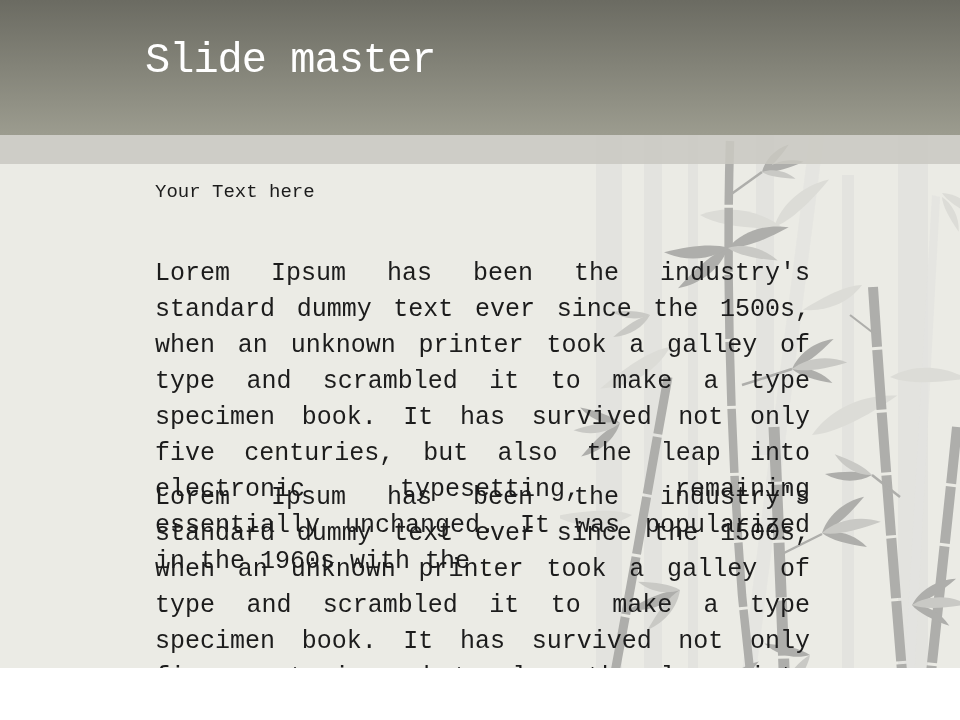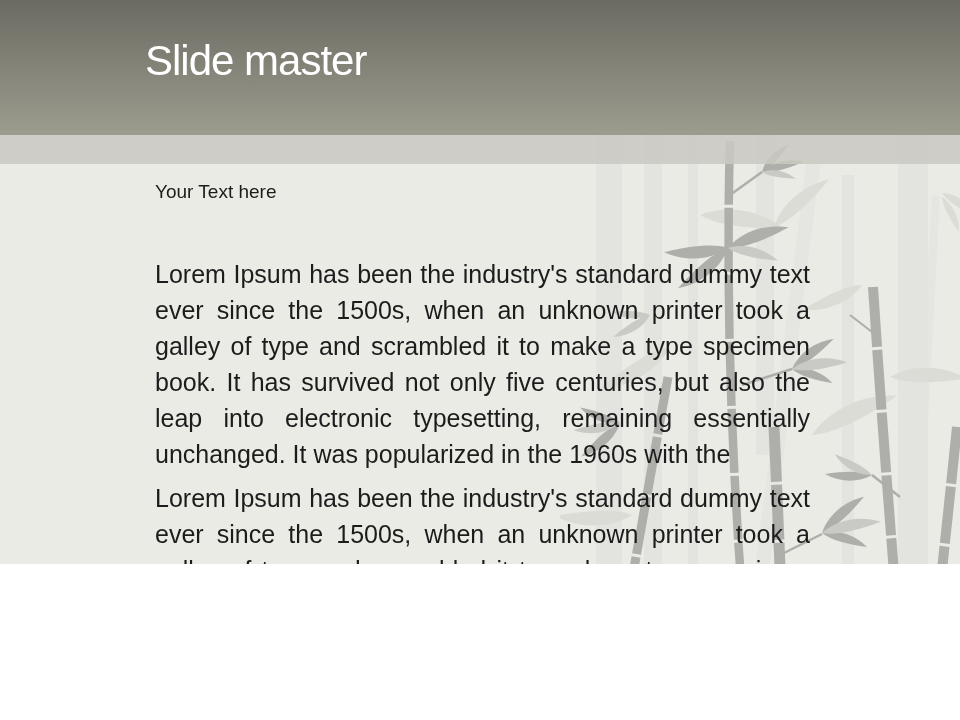--- a/index.html
+++ b/index.html
@@ -10,24 +10,24 @@
     --text:#1c1c1c;
     --title-text:#ffffff;
     --bamboo-dark:#aeaeab;
     --bamboo-mid:#c9c9c5;
     --bamboo-light:#e3e3df;
     --bamboo-pale-leaf:#dddddie;
   }
   html,body{margin:0;padding:0;background:#ffffff;}
   .slide{
     position:relative;
-    width:960px;height:564px;
+    width:960px;height:668px;
     overflow:hidden;
     background:var(--body-background);
-    font-family:Liberation Sans, sans-serif;
+    font-family:Liberation Mono, monospace;
   }
   .header{
     position:absolute;left:0;top:0;width:960px;height:135px;
     background:linear-gradient(to bottom,var(--header-gradient-top),var(--header-gradient-bottom));
     z-index:4;
   }
   .title{
     position:absolute;left:145px;top:34px;
     font-size:42px;line-height:54px;letter-spacing:-1px;
     color:var(--title-text);

